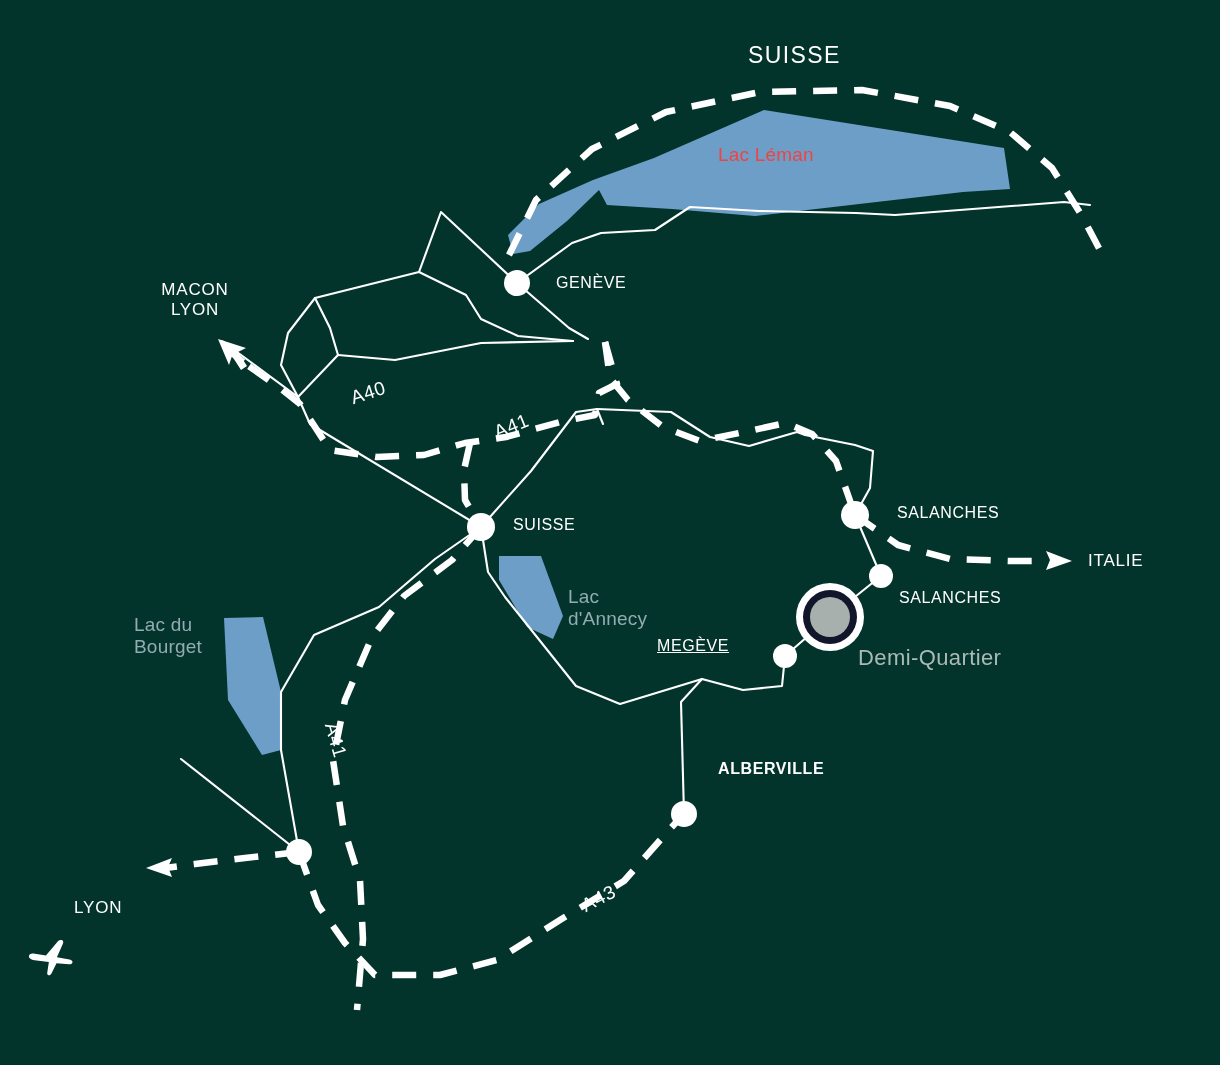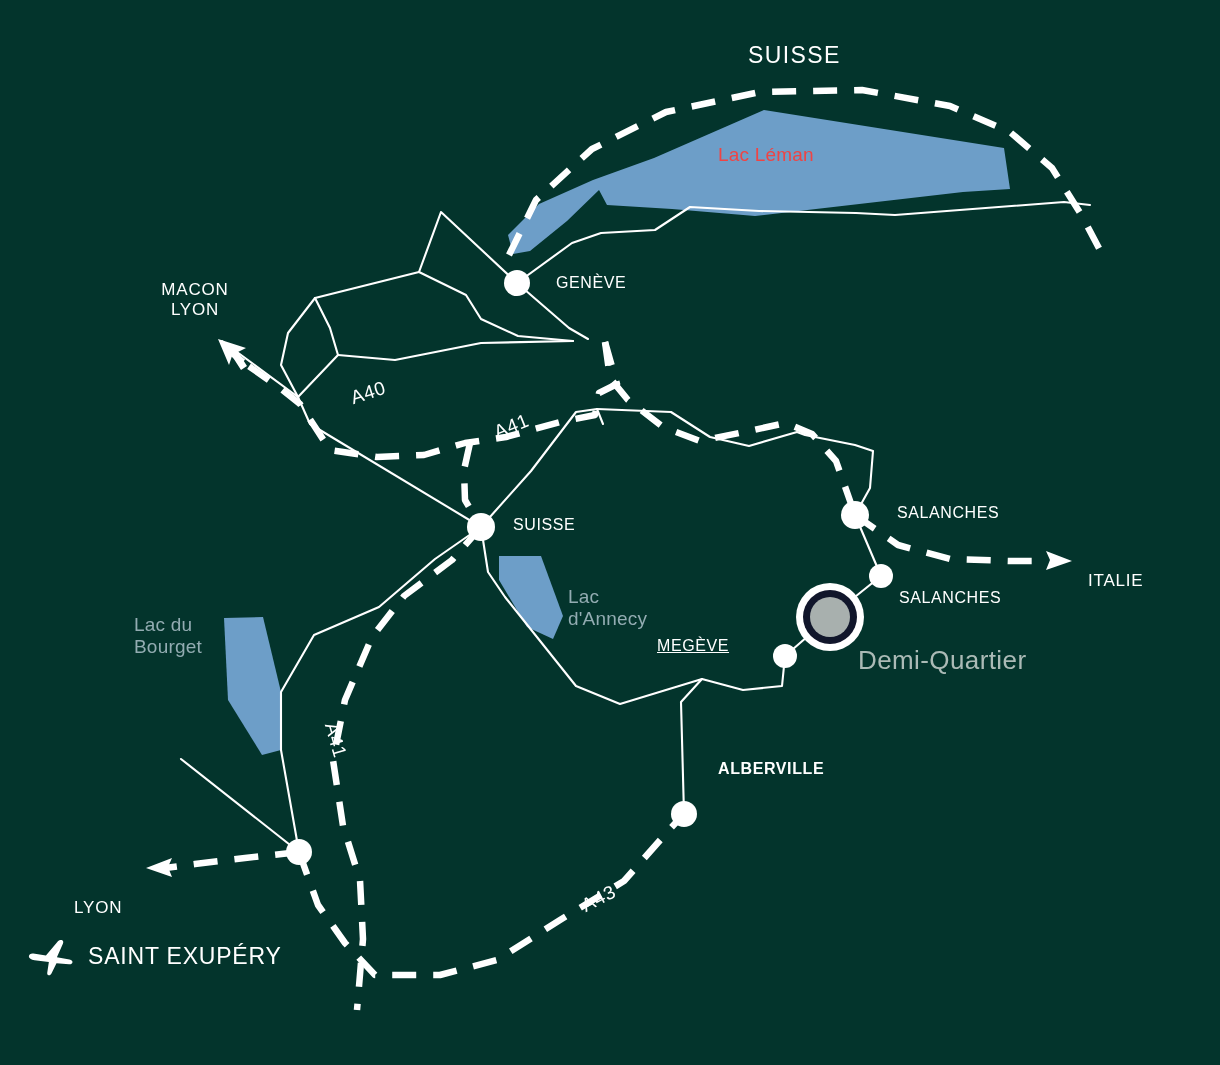--- a/index.html
+++ b/index.html
@@ -58,21 +58,21 @@
     letter-spacing: 0.2px;
   }
   .lake-minor {
     color: #93acb2;
     font-size: 19px;
     font-weight: 400;
     letter-spacing: 0.2px;
   }
   .resort {
     color: #abbab6;
-    font-size: 26px;
+    font-size: 22px;
     font-weight: 300;
     letter-spacing: 0.4px;
   }
   .airport-block {
     position: absolute;
     display: flex;
     align-items: center;
     gap: 12px;
   }
   .airport-text {
@@ -184,30 +184,28 @@
   <div class="lbl city" style="left:513px; top:516px;">SUISSE</div>
   <div class="lbl city" style="left:897px; top:504px;text-align:center;">SALANCHES</div>
   <div class="lbl city" style="left:899px; top:589px;">SALANCHES</div>
   <div class="lbl city" style="left:657px; top:637px;text-decoration:underline;">MEGÈVE</div>
   <div class="lbl city" style="left:718px; top:760px;font-weight:bold;">ALBERVILLE</div>
 
   <div class="lbl resort" style="left:858px; top:645px;">Demi-Quartier</div>
 
   <div class="lbl gateway" style="left:100px; top:280px; width:190px;">MACON
 LYON</div>
-  <div class="lbl gateway" style="left:1088px; top:551px; text-align:center;margin-top:20px;">ITALIE</div>
+  <div class="lbl gateway" style="left:1088px; top:551px; text-align:center;">ITALIE</div>
 
   <div class="lbl city" style="left:348px; top:388px; font-size:19px; transform:rotate(-18deg); transform-origin:left top;">A40</div>
   <div class="lbl city" style="left:491px; top:423px; font-size:19px; transform:rotate(-22deg); transform-origin:left top;">A41</div>
   <div class="lbl city" style="left:341px; top:720px; font-size:19px; transform:rotate(74deg); transform-origin:left top;">A41</div>
   <div class="lbl city" style="left:578px; top:897px; font-size:19px; transform:rotate(-27deg); transform-origin:left top;">A43</div>
 
   <div class="lbl gateway" style="left:74px; top:898px; text-align:left;">LYON</div>
 
   <div class="airport-block" style="left:24px; top:935px;">
     <svg class="plane-icon" viewBox="0 0 64 52">
       <path fill="#ffffff" d="M6,25.5 C6,23 8.5,21.4 11.5,21.8 L27,24 L41,7.5 C42.6,5.6 44.4,4.8 46.4,5.2 C48.2,5.6 48.8,7.2 48,9.4 L40.5,26.2 L56,29 C58.8,29.6 60,31 59.6,32.8 C59.2,34.4 57.8,35.2 55.4,35 L40,33.6 L33.8,46.2 C33,47.8 31.8,48.6 30.4,48.4 C29,48.2 28.4,47.2 28.6,45.4 L30.6,32.2 L13,30 C8.8,29.4 6,27.8 6,25.5 Z"></path>
     </svg>
-    <div class="airport-text">SAINT
-EXUPÉRY</div>
   </div>
 
 </div>
 
 </body></html>

